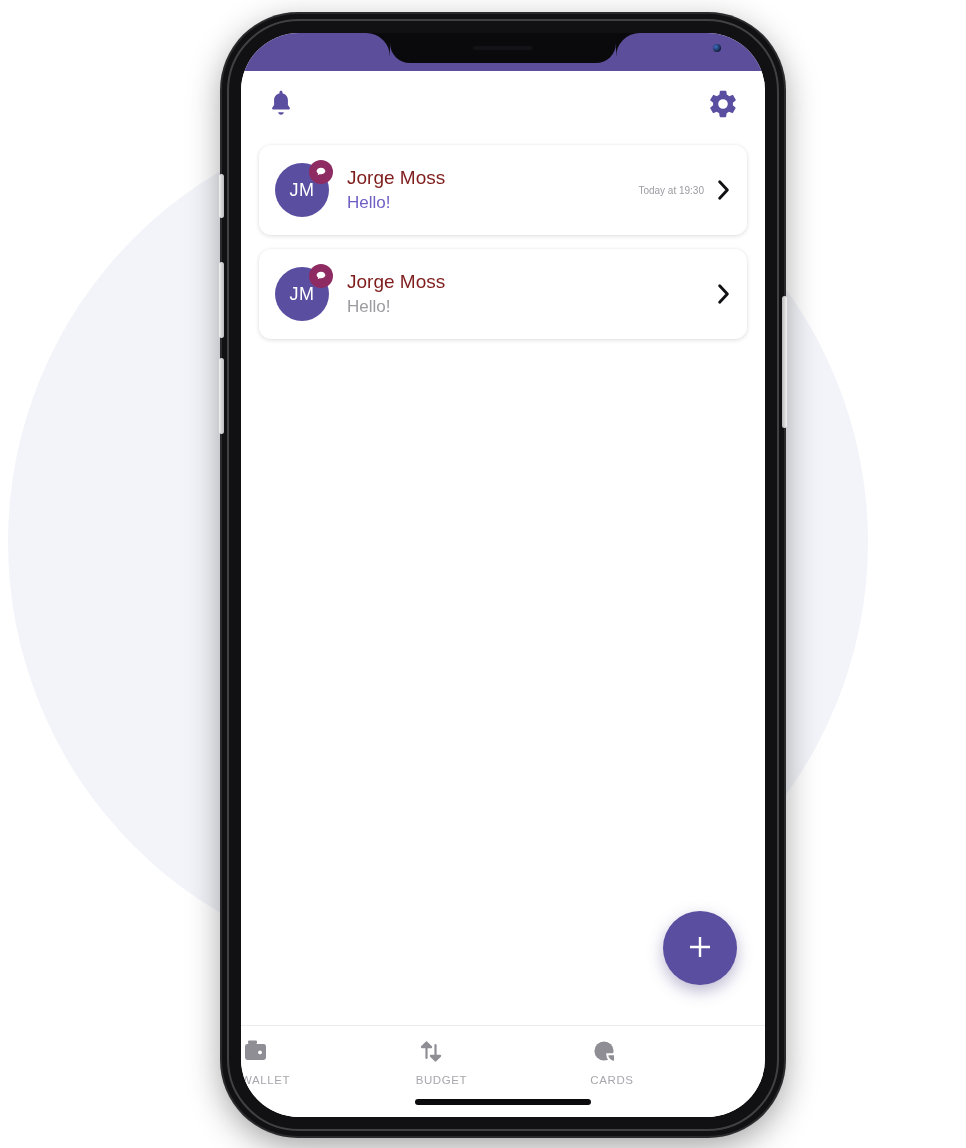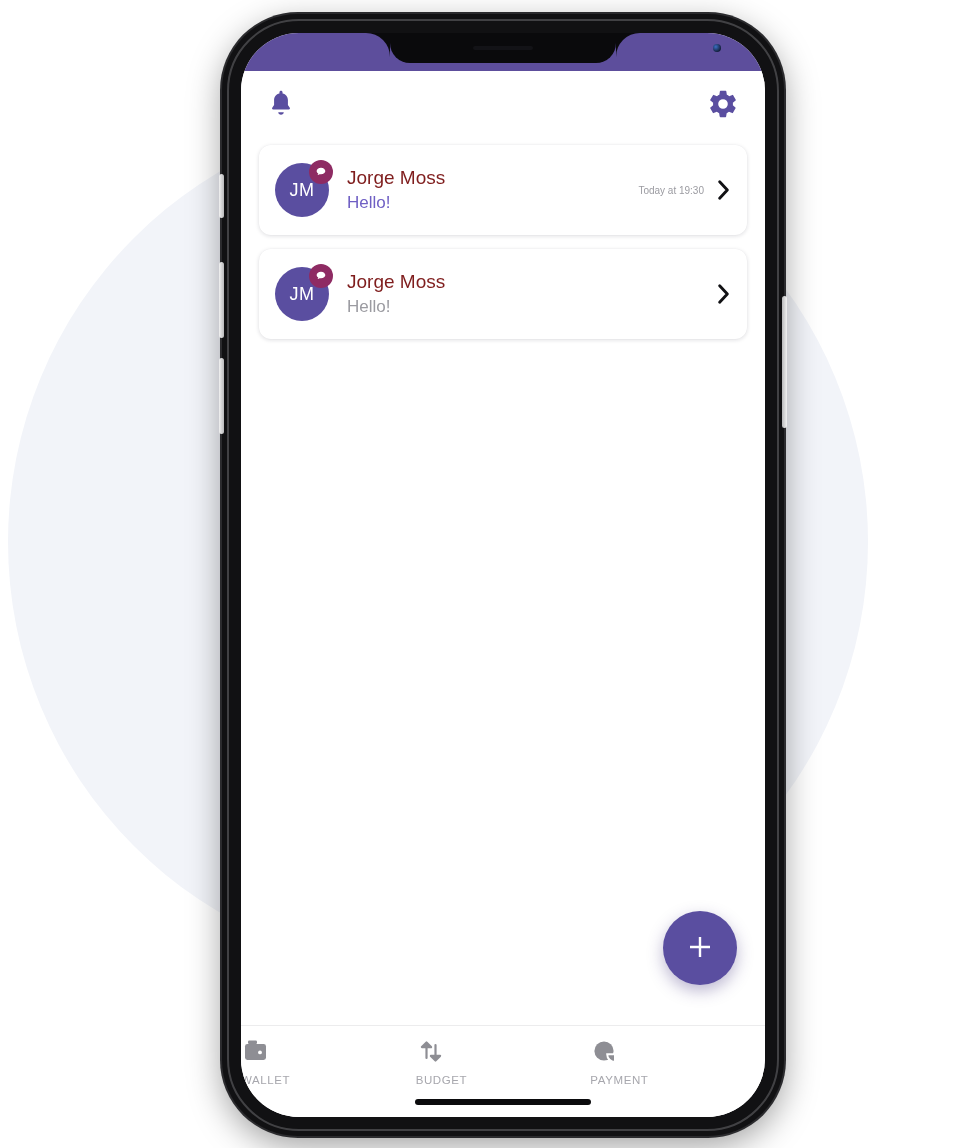--- a/index.html
+++ b/index.html
@@ -379,19 +379,19 @@
       </div>
 
 
       <div class="nav-item">
         <span class="nav-icon">
           <svg width="30" height="28" viewBox="0 0 30 28" aria-hidden="true">
             <circle cx="14" cy="13" r="9.6" fill="#8e8e94"></circle>
             <path d="M17.2 16.2 H25 V24 A7.8 7.8 0 0 1 17.2 16.2 Z" fill="#8e8e94" stroke="#ffffff" stroke-width="2"></path>
           </svg>
         </span>
-        <span class="nav-label">PAYMENT</span>
+        <span class="nav-label">CARDS</span>
       </div>
     </div>
 
     <div class="home-indicator"></div>
   </div>
 </div>
 
 </body></html>

